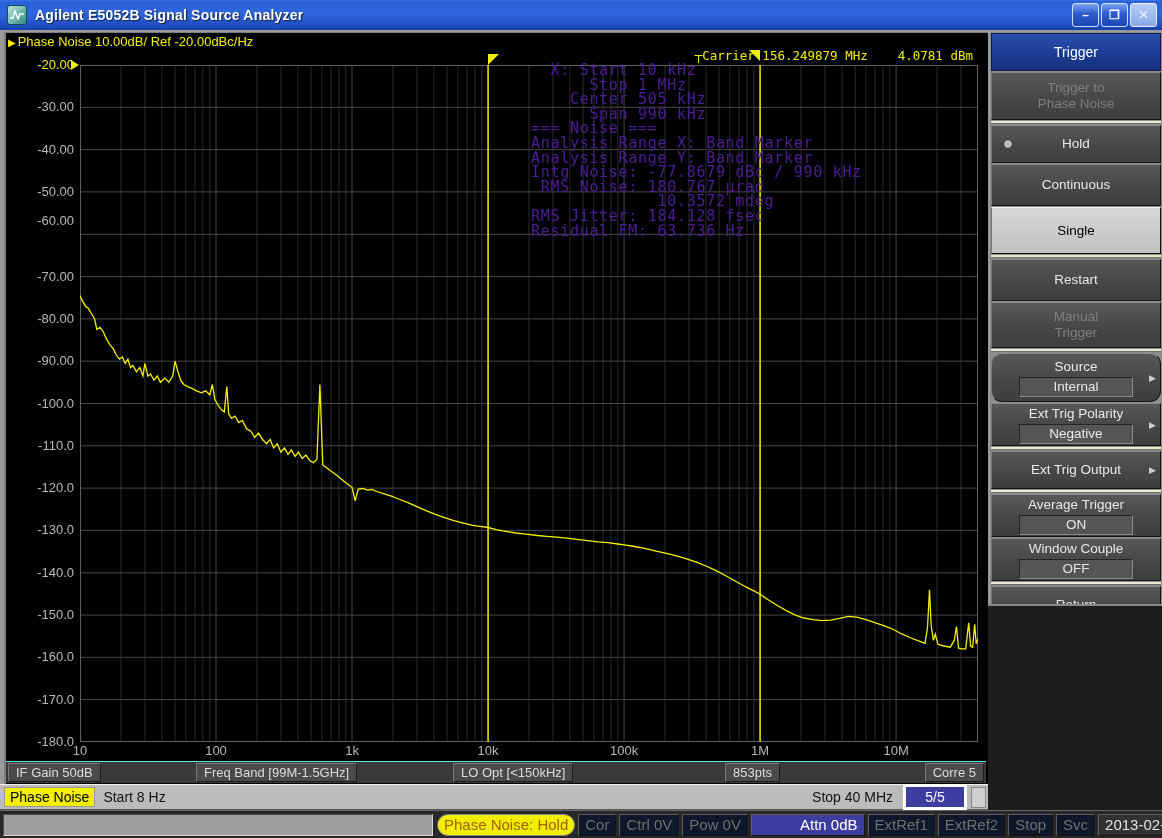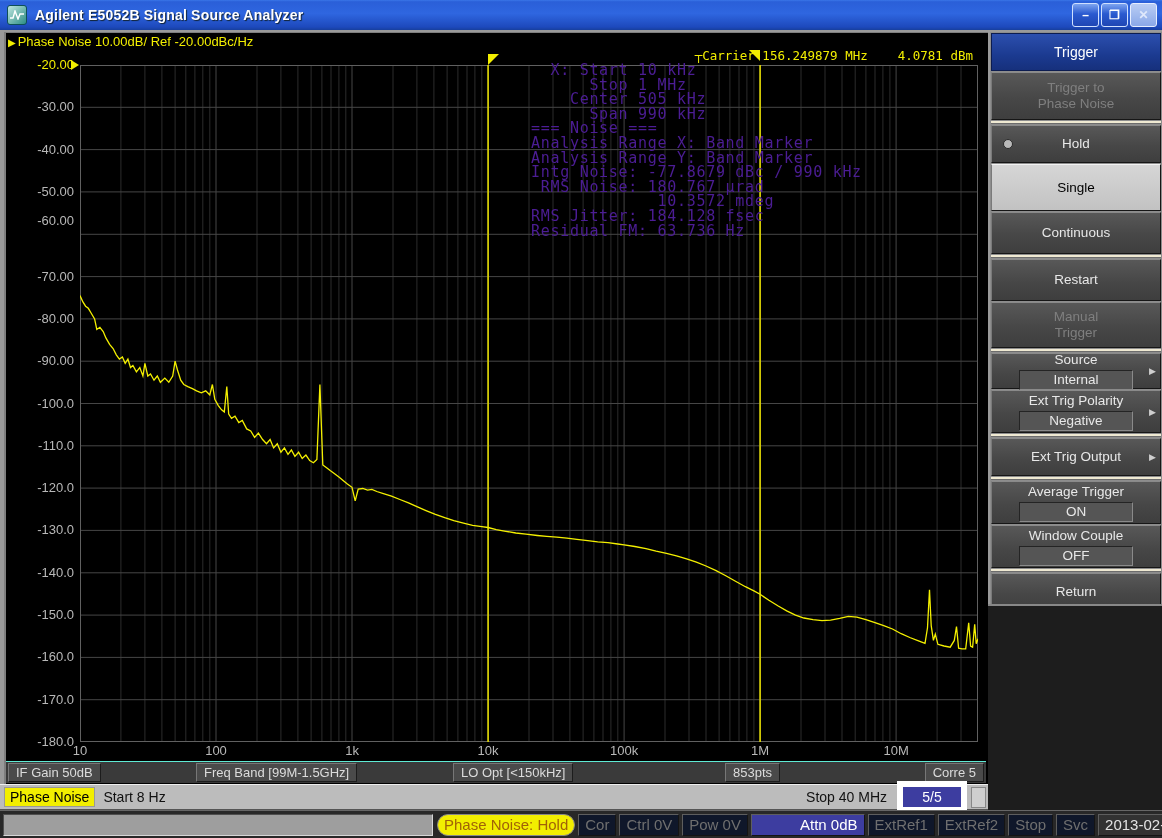--- a/index.html
+++ b/index.html
@@ -45,21 +45,21 @@
          color:#dcdcdc;font-size:13px;white-space:nowrap;}
   
   .row2{position:absolute;left:0;top:784px;width:988px;height:26px;background:#bcbcbc;
         border-top:1px solid #eee;border-bottom:1px solid #555;box-sizing:border-box;
         display:flex;align-items:center;font-size:14px;color:#111;}
   .chip-yellow{background:#f2ee00;color:#000;padding:1px 5px;border:1px solid #999;}
   .row2 .chip-yellow{margin-left:4px;}
   .row2-start{margin-left:8px;}
   .row2-right{margin-left:auto;display:flex;align-items:center;}
   .pagechip{background:#3d3da0;color:#fff;width:58px;text-align:center;padding:2px 0;margin-left:10px;
-            border:6px solid #ffffff;}
+            border:3px solid #ffffff;}
   .row2-sq{width:13px;height:19px;background:#cfcfcf;border:1px solid #888;margin:0 2px 0 4px;}
   
   .row3{position:absolute;left:0;top:810px;width:1162px;height:28px;background:#282828;
         border-top:1px solid #666;box-sizing:border-box;display:flex;align-items:center;padding:0 3px;}
   .row3-spacer{flex:0 0 428px;height:20px;background:#9e9e9e;
                border:1px solid #4e4e4e;border-bottom-color:#d6d6d6;border-right-color:#d6d6d6;margin-right:4px;}
   .chip3{height:20px;line-height:20px;padding:0 6px;margin-right:3px;background:#0f172a;
          border:1px solid #5e5e5e;border-bottom-color:#141414;border-right-color:#141414;
          color:#6f6f6f;font-size:15px;white-space:nowrap;}
   .chip3.mode{background:#f2ee00;color:#a16207;border-color:#888;border-radius:11px;}
@@ -270,28 +270,28 @@
   </div>
 
   <div class="sidebar" id="sidebar">
       <div class="menu-header" style="height: 38px;">
         <span>Trigger</span>
       </div>
       <div class="menu-btn disabled" style="height: 48px;"><span>Trigger to
 Phase Noise</span></div>
       <div class="menu-sep"></div>
       <div class="menu-btn" style="height: 38px;"><span>Hold</span><span class="menu-dot"></span></div>
+      <div class="menu-btn" style="height: 42px;"><span>Continuous</span></div>
       <div class="menu-btn hilite" style="height: 47px;"><span>Single</span></div>
-      <div class="menu-btn" style="height: 42px;"><span>Continuous</span></div>
       <div class="menu-sep"></div>
       <div class="menu-btn" style="height: 42px;"><span>Restart</span></div>
       <div class="menu-btn disabled" style="height: 46px;"><span>Manual
 Trigger</span></div>
       <div class="menu-sep"></div>
-      <div class="menu-btn" style="height: 36px;"><span>Source</span><div class="menu-val">Internal</div><span class="menu-arrow">▶</span></div>
+      <div class="menu-btn" style="height: 49px; border-radius: 11px;"><span>Source</span><div class="menu-val">Internal</div><span class="menu-arrow">▶</span></div>
       <div class="menu-btn" style="height: 43px;"><span>Ext Trig Polarity</span><div class="menu-val">Negative</div><span class="menu-arrow">▶</span></div>
       <div class="menu-sep"></div>
       <div class="menu-btn" style="height: 38px;"><span>Ext Trig Output</span><span class="menu-arrow">▶</span></div>
       <div class="menu-sep"></div>
       <div class="menu-btn" style="height: 43px;"><span>Average Trigger</span><div class="menu-val">ON</div></div>
       <div class="menu-btn" style="height: 43px;"><span>Window Couple</span><div class="menu-val">OFF</div></div>
       <div class="menu-sep"></div>
       <div class="menu-btn" style="height: 38px;"><span>Return</span></div>
     </div>
   <div class="sidebar-below"></div>

